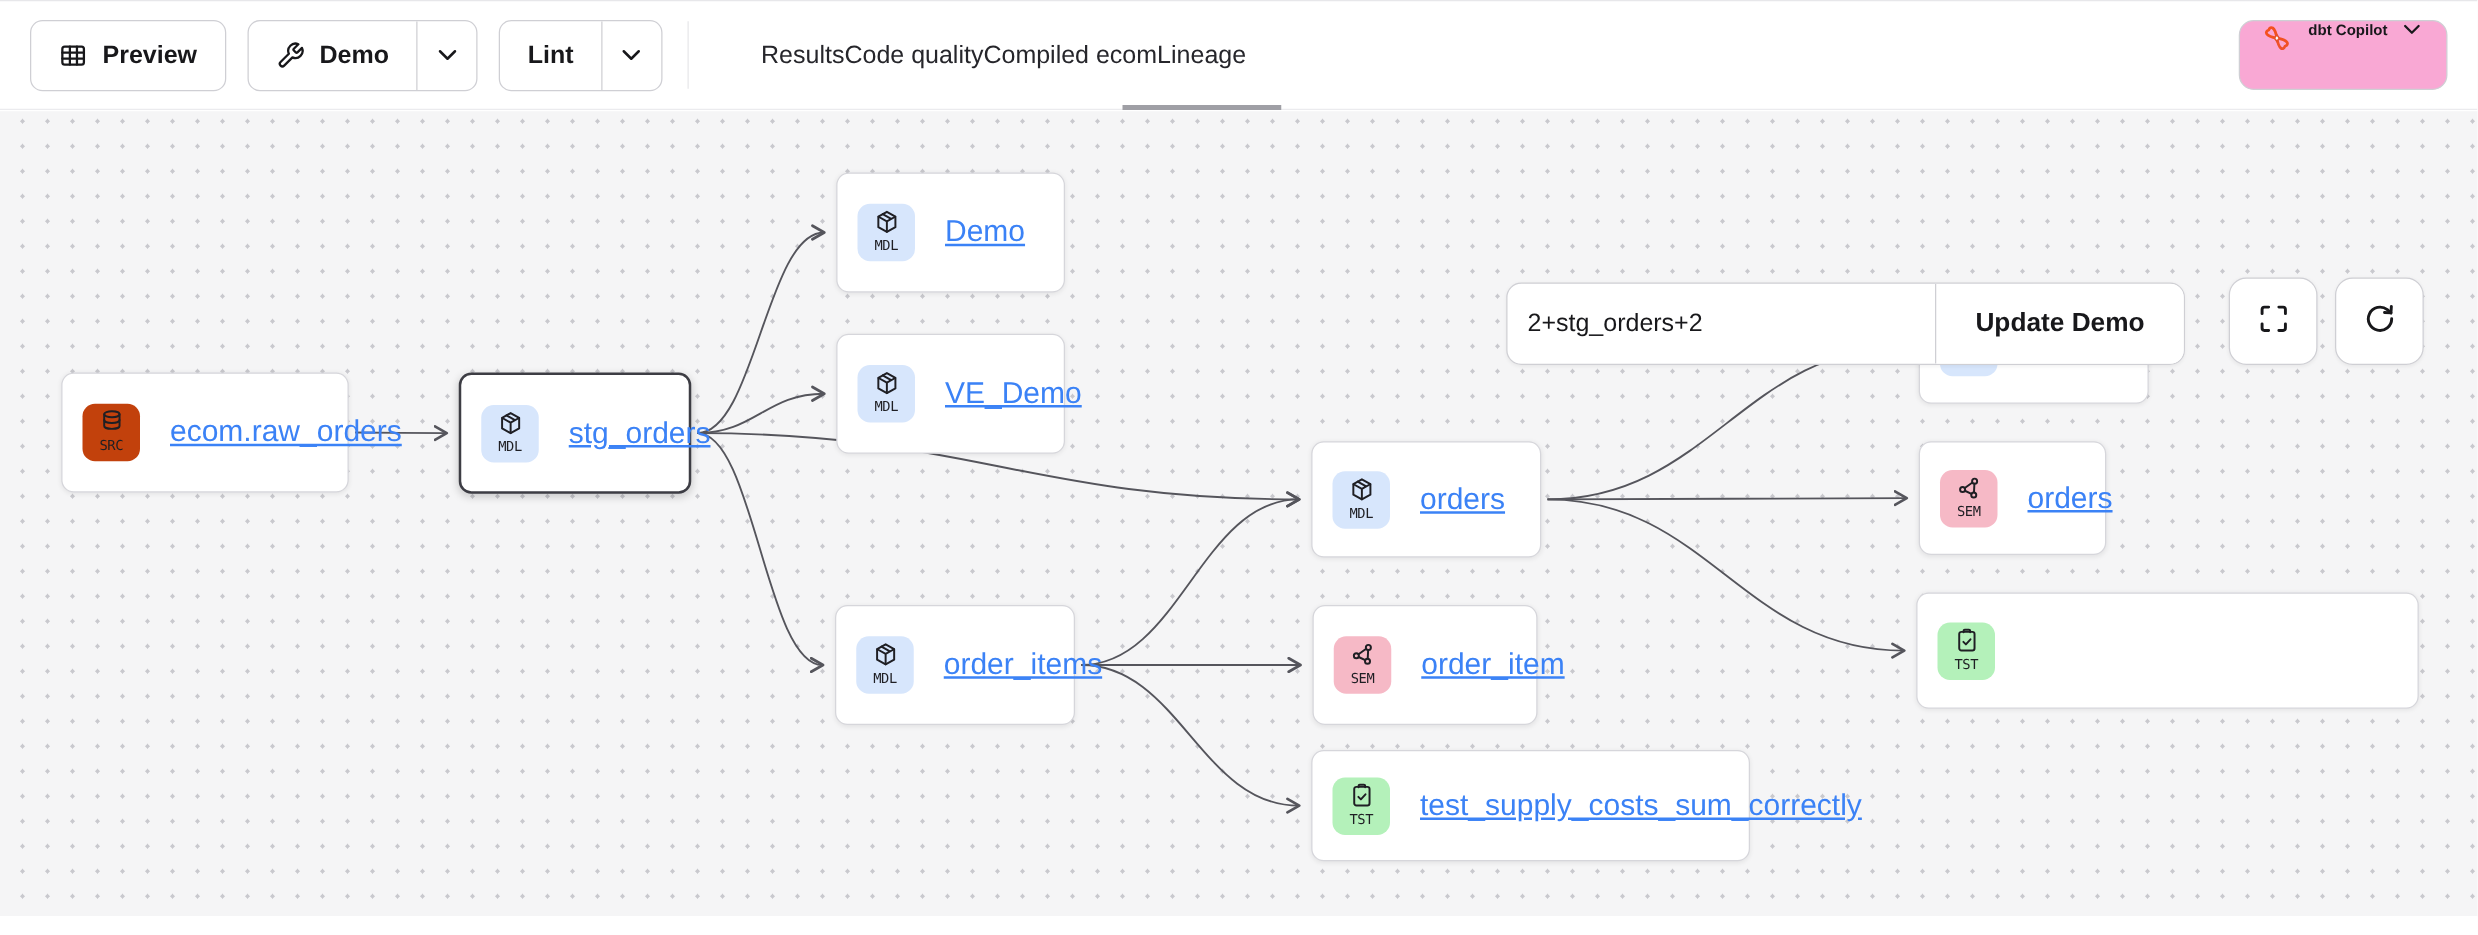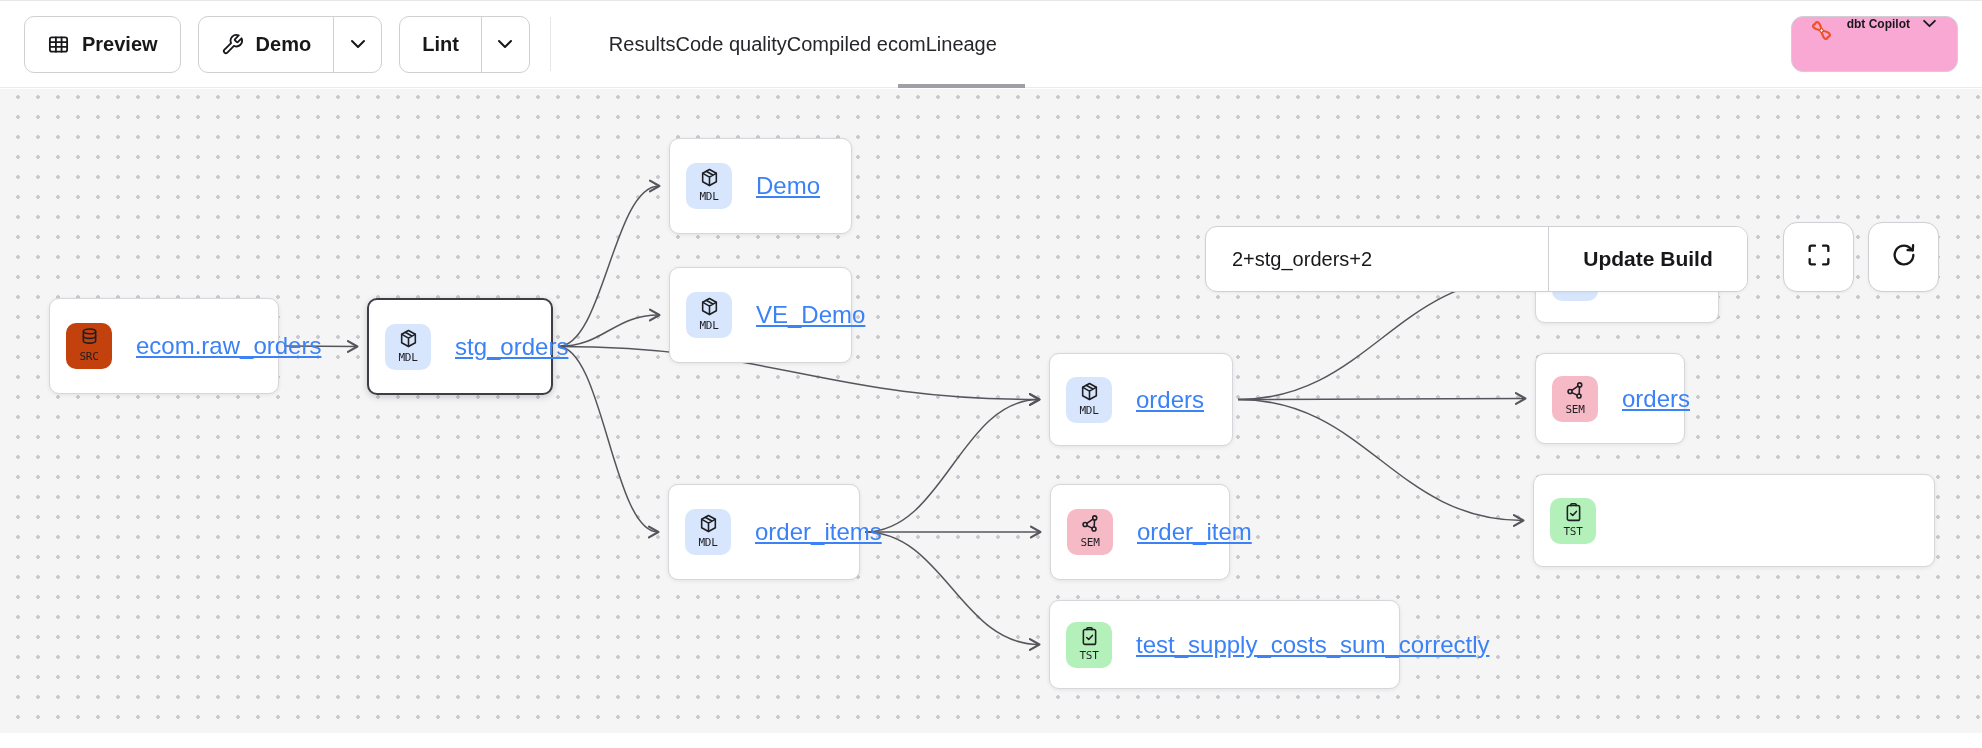--- a/index.html
+++ b/index.html
@@ -58,21 +58,21 @@
   .badge-label { font-family:"DejaVu Sans Mono", monospace; font-size:11px; font-weight:500; color:#1f1f24; line-height:17px; letter-spacing:-0.3px; }
   .node-label { font-size:24px; color:#3b82f6; white-space:nowrap;text-decoration:underline; }
 
   
   .graph-controls {
     position:absolute; left:1205px; top:137px; width:543px; height:66px;
     background:#fff; border:1px solid #cfcfd4; border-radius:12px;
     display:flex; align-items:stretch; overflow:hidden; box-shadow:0 1px 3px rgba(0,0,0,0.05);
   }
   .selector-input {
-    width:342px; border:none; outline:none; padding:0 26px; font-size:20px; color:#18181b;
+    width:342px; border:none; outline:none; padding:0 16px; font-size:20px; color:#18181b;
     font-family:"Liberation Sans", sans-serif; background:transparent;
   }
   .update-btn {
     flex:1; border:none; border-left:1px solid #cfcfd4; background:#fff; cursor:pointer;
     font-size:21px; font-weight:600; color:#18181b; font-family:"Liberation Sans", sans-serif;
   }
   .sq-btn {
     position:absolute; top:133px; width:71px; height:70px; background:#fff;
     border:1px solid #cfcfd4; border-radius:14px; display:flex; align-items:center; justify-content:center; cursor:pointer;
     box-shadow:0 1px 3px rgba(0,0,0,0.05);
@@ -338,21 +338,21 @@
             </svg>
           </span>
           <span class="badge-label">TST</span>
         </span>
         <span class="node-label">test_supply_costs_sum_correctly</span>
       </div>
     </div>
 
   <div class="graph-controls">
     <input class="selector-input" value="2+stg_orders+2" style="">
-    <button class="update-btn">Update Build</button>
+    <button class="update-btn">Update Demo</button>
   </div>
 
   <div class="sq-btn fullscreen">
     <span>
       <svg width="28" height="28" viewBox="0 0 24 24" fill="none" stroke="#18181b" stroke-width="2" stroke-linecap="round" stroke-linejoin="round">
         <path d="M8.5 4H5.6A1.6 1.6 0 0 0 4 5.6v2.9M15.5 4h2.9A1.6 1.6 0 0 1 20 5.6v2.9M4 15.5v2.9A1.6 1.6 0 0 0 5.6 20h2.9M20 15.5v2.9a1.6 1.6 0 0 1-1.6 1.6h-2.9"></path>
       </svg>
     </span>
   </div>
   <div class="sq-btn refresh">

